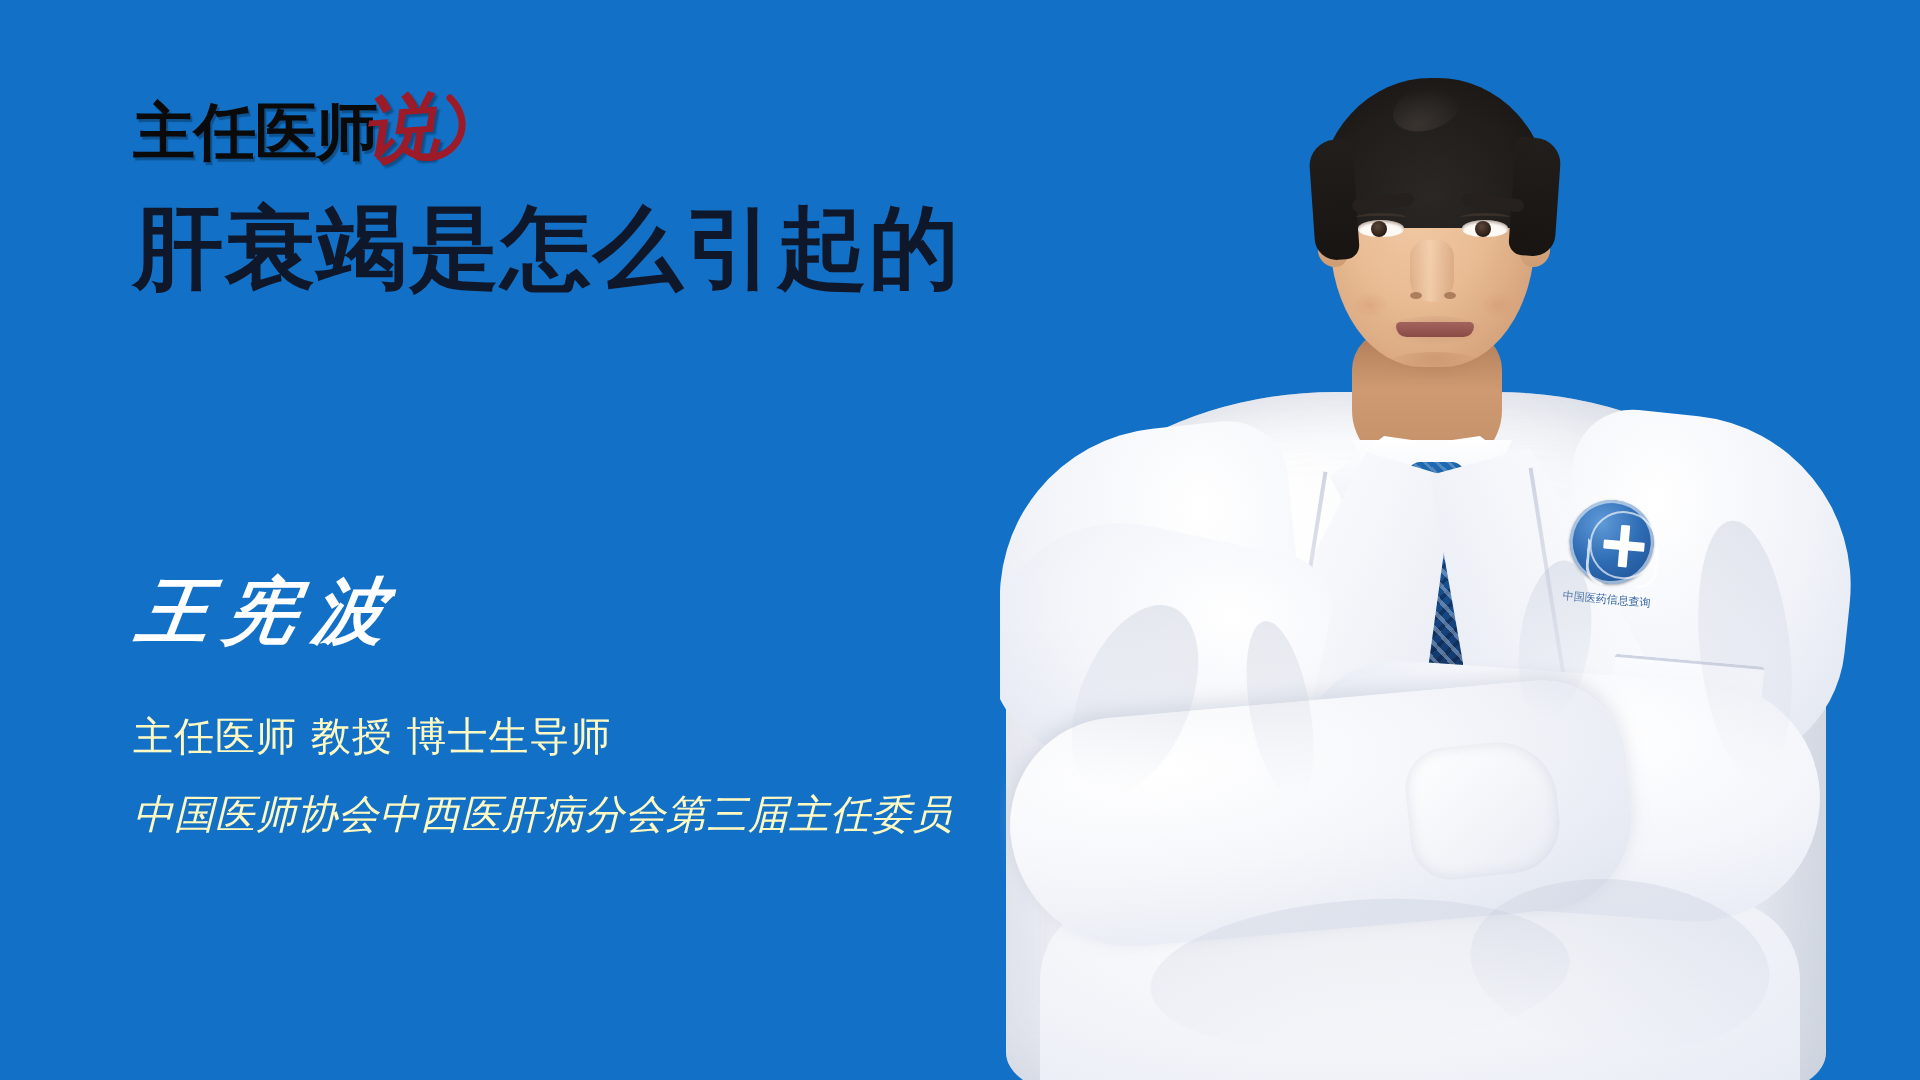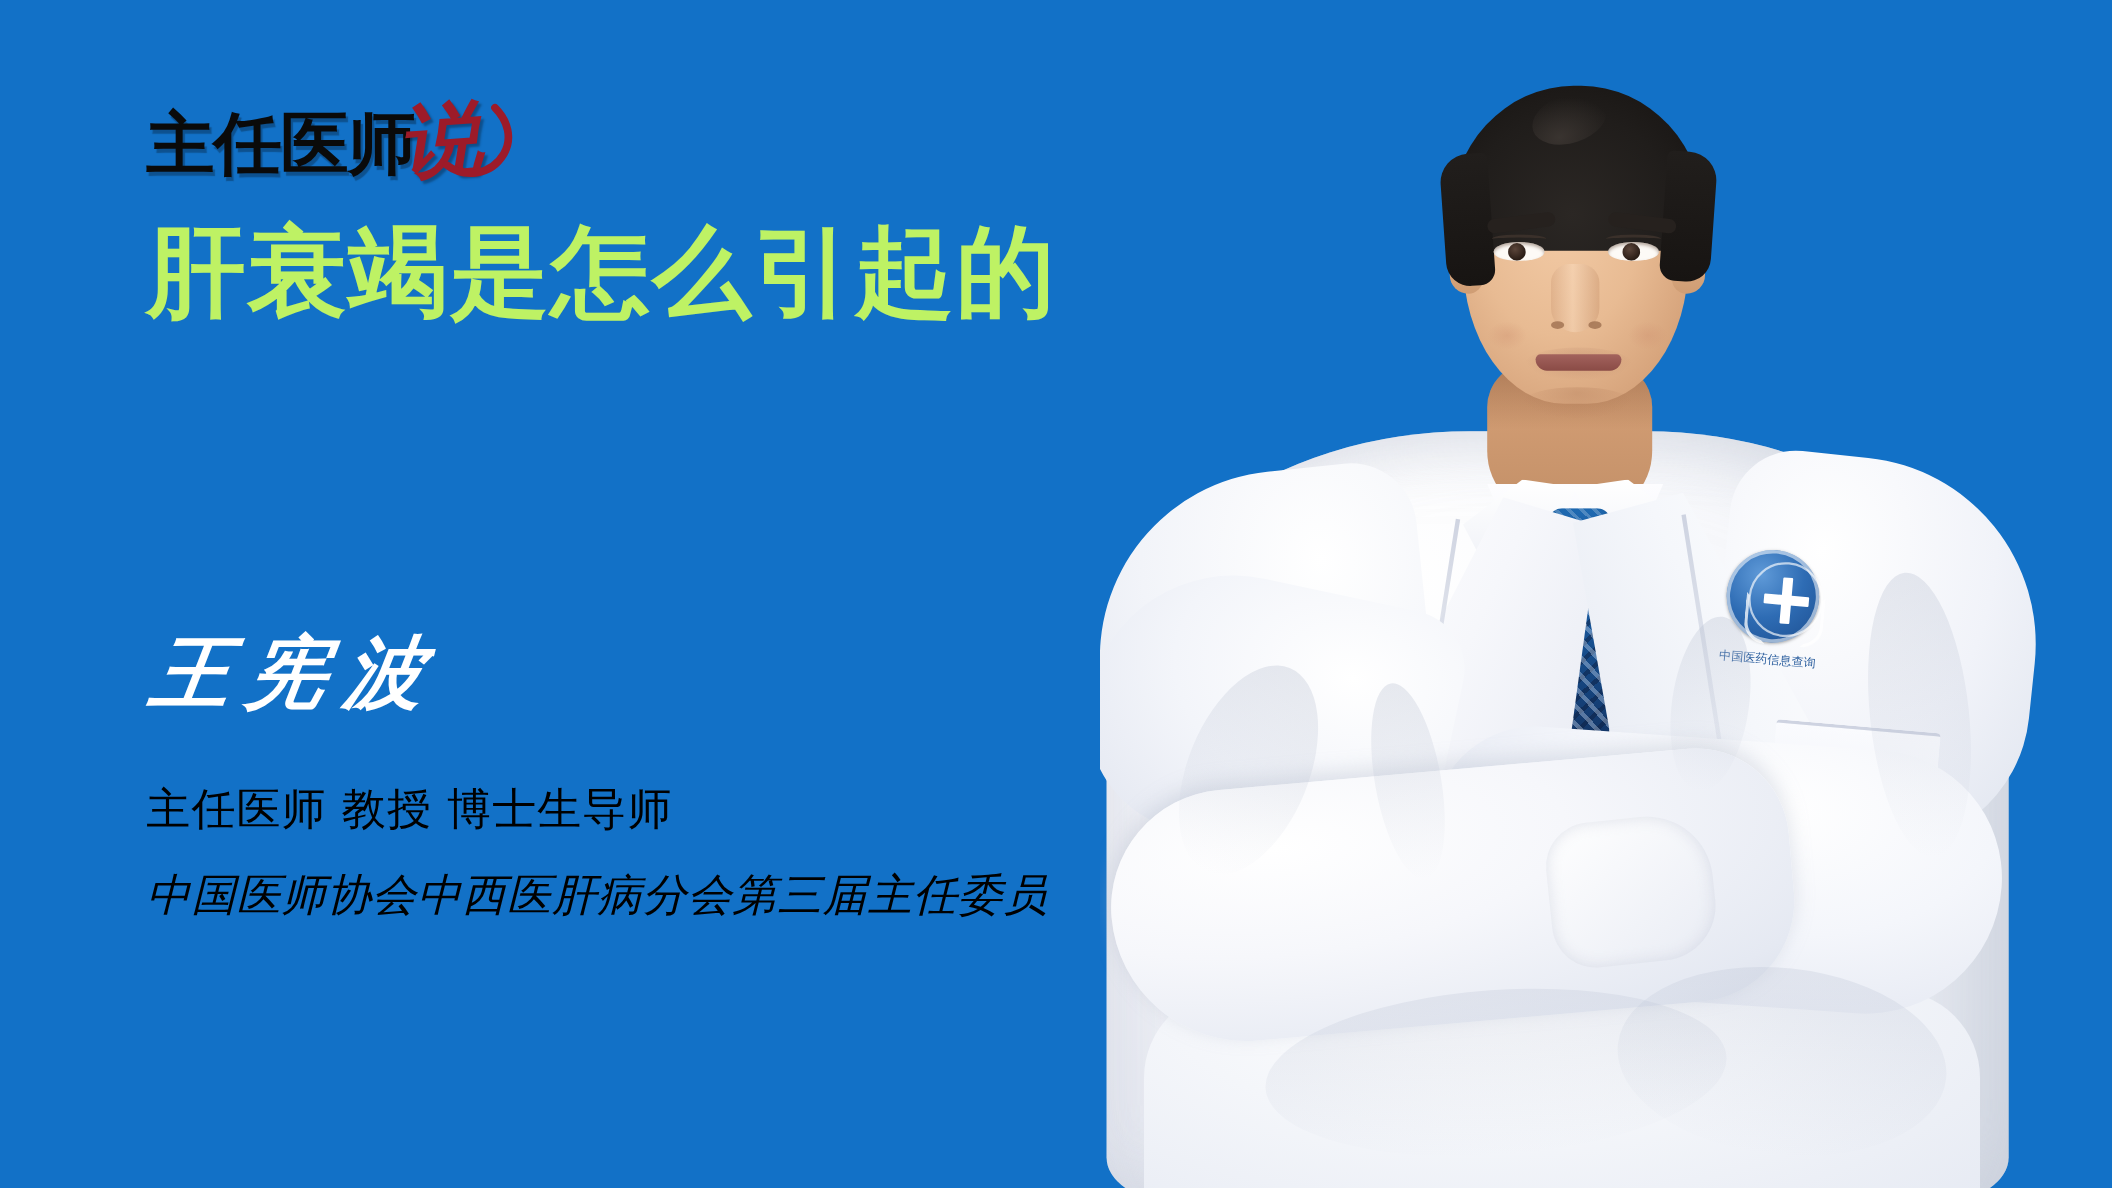--- a/index.html
+++ b/index.html
@@ -53,21 +53,21 @@
   #logo-tail{
     position:absolute;
     left:400px; top:88px;
     width:70px; height:80px;
     pointer-events:none;
   }
 
   
   #title {
     position:absolute; left:133px; top:200px;
-    color:#bef264;
+    color:#0f172a;
     font-size:90px;
     font-weight:700;
     letter-spacing:2px;
     line-height:1.06;
     white-space:nowrap;
     font-family:"DejaVu Sans","Liberation Sans",sans-serif;
   }
 
   
   #doctor-name {
@@ -79,21 +79,21 @@
     line-height:1;
     white-space:nowrap;
     font-style:italic;
     transform:skewX(-8deg);
     font-family:"DejaVu Serif","Liberation Serif",serif;
   }
 
   
   #credentials {
     position:absolute; left:133px; top:716px;
-    color:#000000;
+    color:#fef9c3;
   }
   #credentials .cred-line {
     font-size:40px;
     font-weight:400;
     letter-spacing:1px;
     line-height:1;
     margin-bottom:38px;
     white-space:nowrap;
     font-family:"DejaVu Sans","Liberation Sans",sans-serif;
   }

